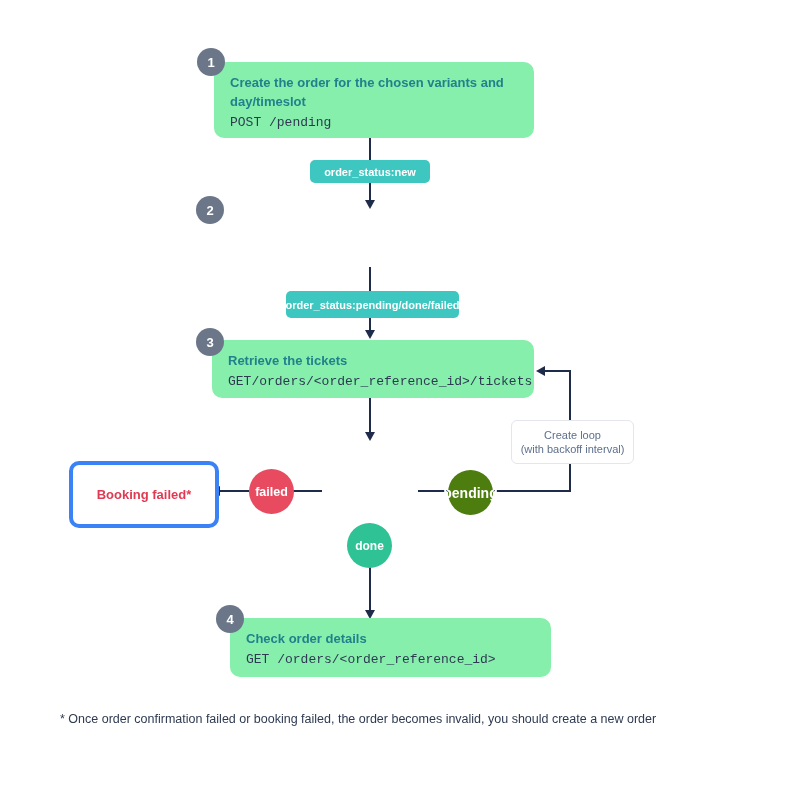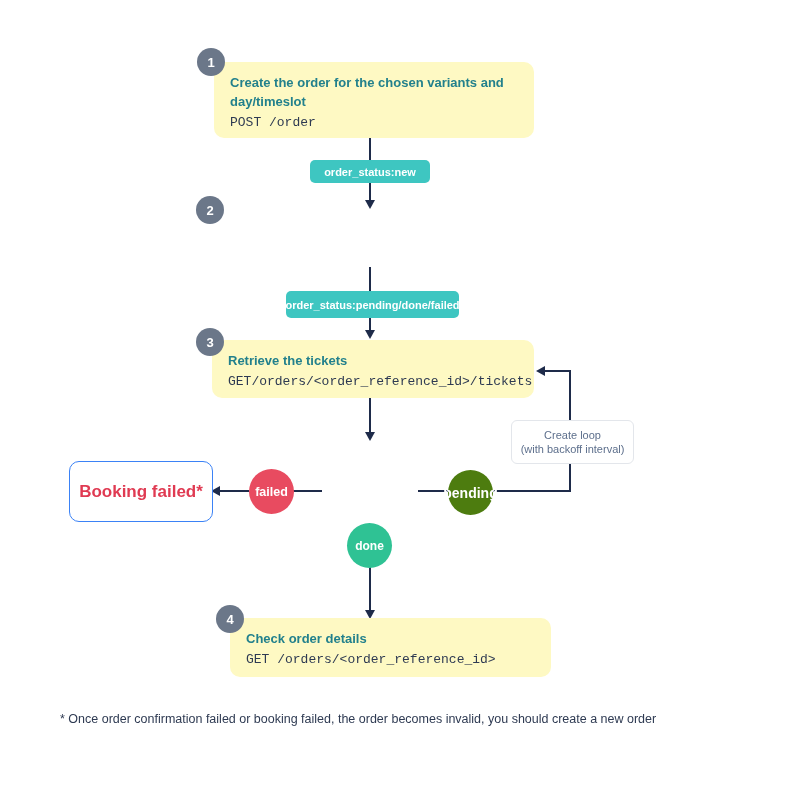--- a/index.html
+++ b/index.html
@@ -11,21 +11,21 @@
   .vline { position:absolute; width:2px; background:#1e2b4a; z-index:0; }
   .hline { position:absolute; height:2px; background:#1e2b4a; z-index:0; }
   .arr-down { position:absolute; width:0; height:0; z-index:1;
     border-left:5px solid transparent; border-right:5px solid transparent;
     border-top:9px solid #1e2b4a; }
   .arr-left { position:absolute; width:0; height:0; z-index:1;
     border-top:5px solid transparent; border-bottom:5px solid transparent;
     border-right:9px solid #1e2b4a; }
 
   
-  .step-box { position:absolute; background:#fef9c3; border-radius:10px;
+  .step-box { position:absolute; background:#86efac; border-radius:10px;
     padding:11px 12px 9px 16px; box-sizing:border-box; z-index:1; }
   .step-title { color:#22808c; font-weight:bold; font-size:13px; line-height:19px; }
   .step-code { color:#2e3a52; font-family:"Liberation Mono", monospace;
     font-size:13px; line-height:18px; margin-top:3px; white-space:nowrap; }
   .step-num { position:absolute; width:28px; height:28px; border-radius:50%;
     background:#6b7789; color:#ffffff; font-weight:bold; font-size:13px;
     display:flex; align-items:center; justify-content:center; z-index:3; }
 
   
   .badge { position:absolute; background:#3ec6c1; color:#ffffff; font-weight:bold;
@@ -42,23 +42,23 @@
   
   .status-circle { position:absolute; width:45px; height:45px; border-radius:50%;
     color:#ffffff; font-weight:bold; display:flex; align-items:center;
     justify-content:center; z-index:2; }
   .circle-failed  { left:249px; top:469px; background:#e84b60; font-size:12.5px; }
   .circle-pending { left:448px; top:470px; background:#4d7c0f; font-size:14px; }
   .circle-done    { left:347px; top:523px; background:#2fc294; font-size:12px; }
 
   
   .booking-failed { position:absolute; left:69px; top:461px; width:142px; height:59px;
-    background:#ffffff; border:1px solid #3b82f6; border-radius:10px;
+    background:#ffffff; border:4px solid #3b82f6; border-radius:10px;
     display:flex; align-items:center; justify-content:center;
-    color:#e03a52; font-weight:bold; font-size:17px; z-index:1; }
+    color:#e03a52; font-weight:bold; font-size:13px; z-index:1; }
   .waiting-loop { position:absolute; left:511px; top:420px; width:121px; height:42px;
     background:#ffffff; border:1px solid #e3e6eb; border-radius:6px;
     display:flex; flex-direction:column; align-items:center; justify-content:center;
     color:#5d6f8c; font-size:11px; line-height:14px; z-index:2; }
 
   .footnote { position:absolute; left:60px; top:712px; width:680px;
     color:#2e3a52; font-size:12.5px; z-index:1; }
 </style>
 </head>
 <body>
@@ -82,21 +82,21 @@
   <div class="arr-left" style="left:211px; top:486px;"></div>
 
   <div class="hline" style="left:418px; top:490px; width:30px;"></div>
   <div class="hline" style="left:493px; top:490px; width:78px;"></div>
   <div class="vline" style="left:569px; top:371px; height:121px;"></div>
   <div class="hline" style="left:544px; top:370px; width:27px;"></div>
   <div class="arr-left" style="left:536px; top:366px;"></div>
 
   <div class="step-box" style="left:214px; top:62px; width:320px; height:76px;">
     <div class="step-title">Create the order for the chosen variants and day/timeslot</div>
-    <div class="step-code">POST /order</div>
+    <div class="step-code">POST /pending</div>
   </div>
   <div class="step-num" style="left:197px; top:48px;">1</div>
 
   <div class="badge" style="left:310px; top:160px; width:120px; height:23px;">order_status:new</div>
 
   <div class="step-num" style="left:196px; top:196px;">2</div>
 
   <div class="badge" style="left:286px; top:291px; width:173px; height:27px;">order_status:pending/done/failed</div>
 
   <div class="step-box" style="left:212px; top:340px; width:322px; height:58px;">

